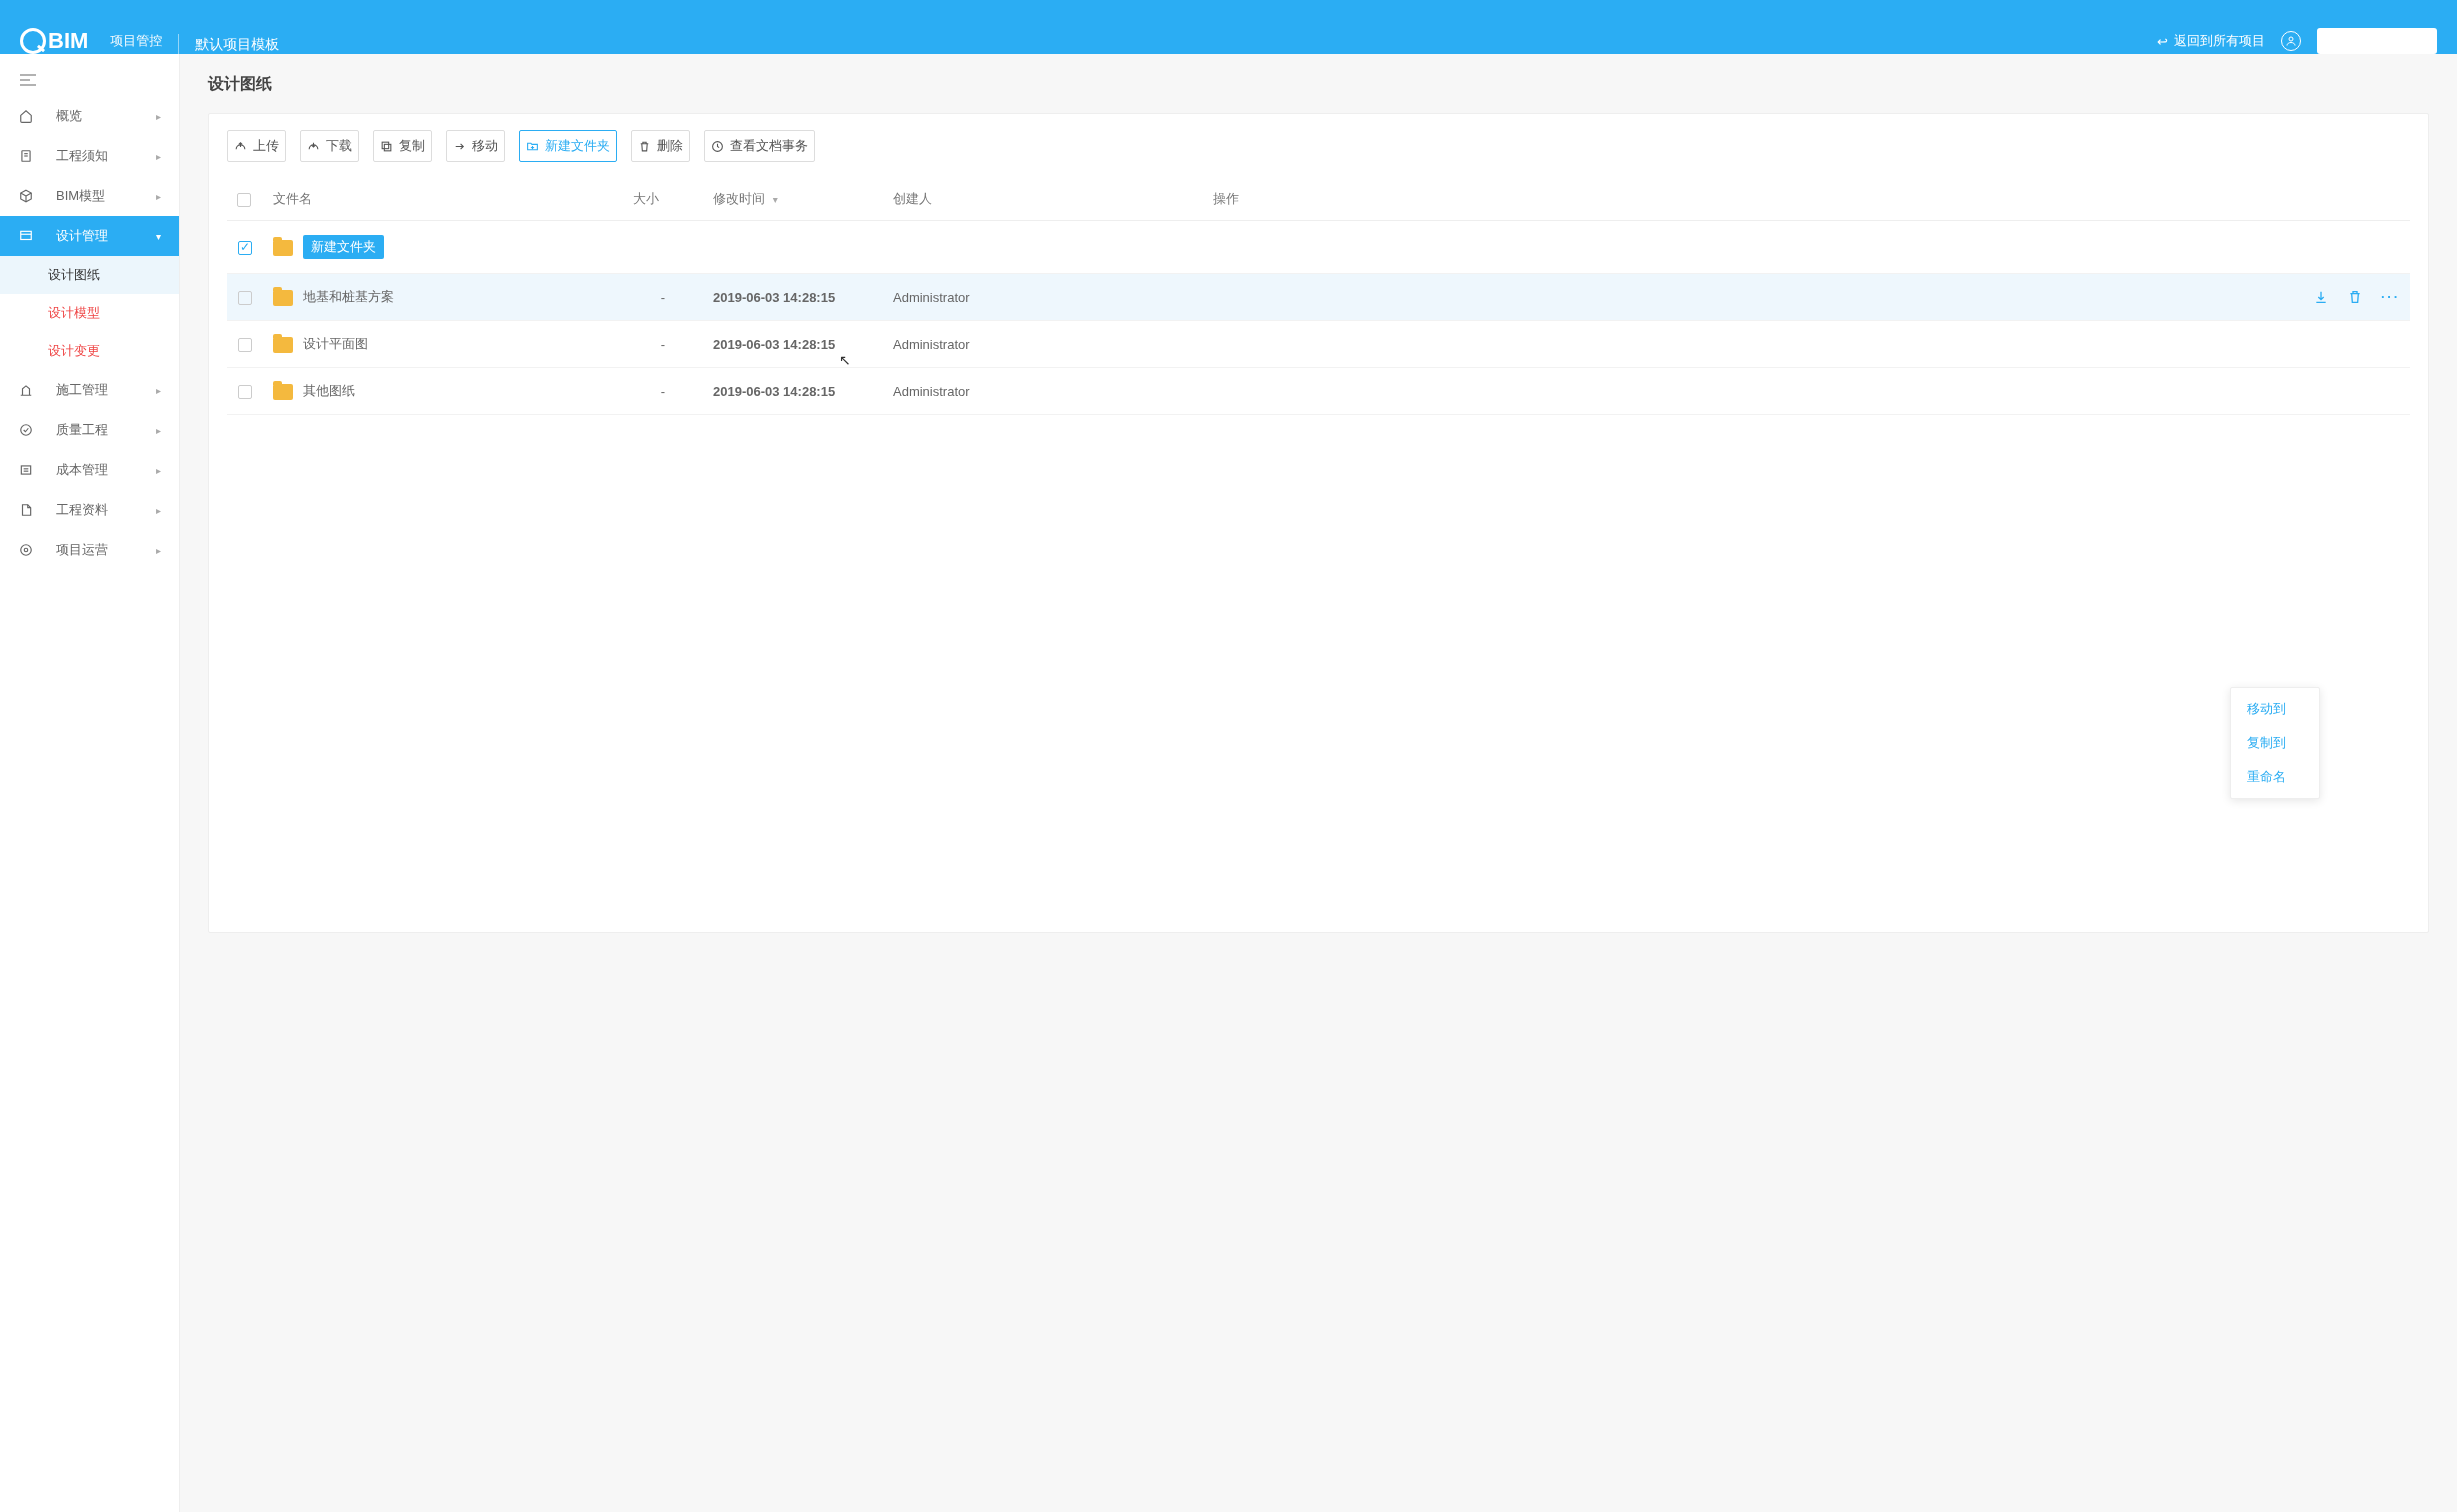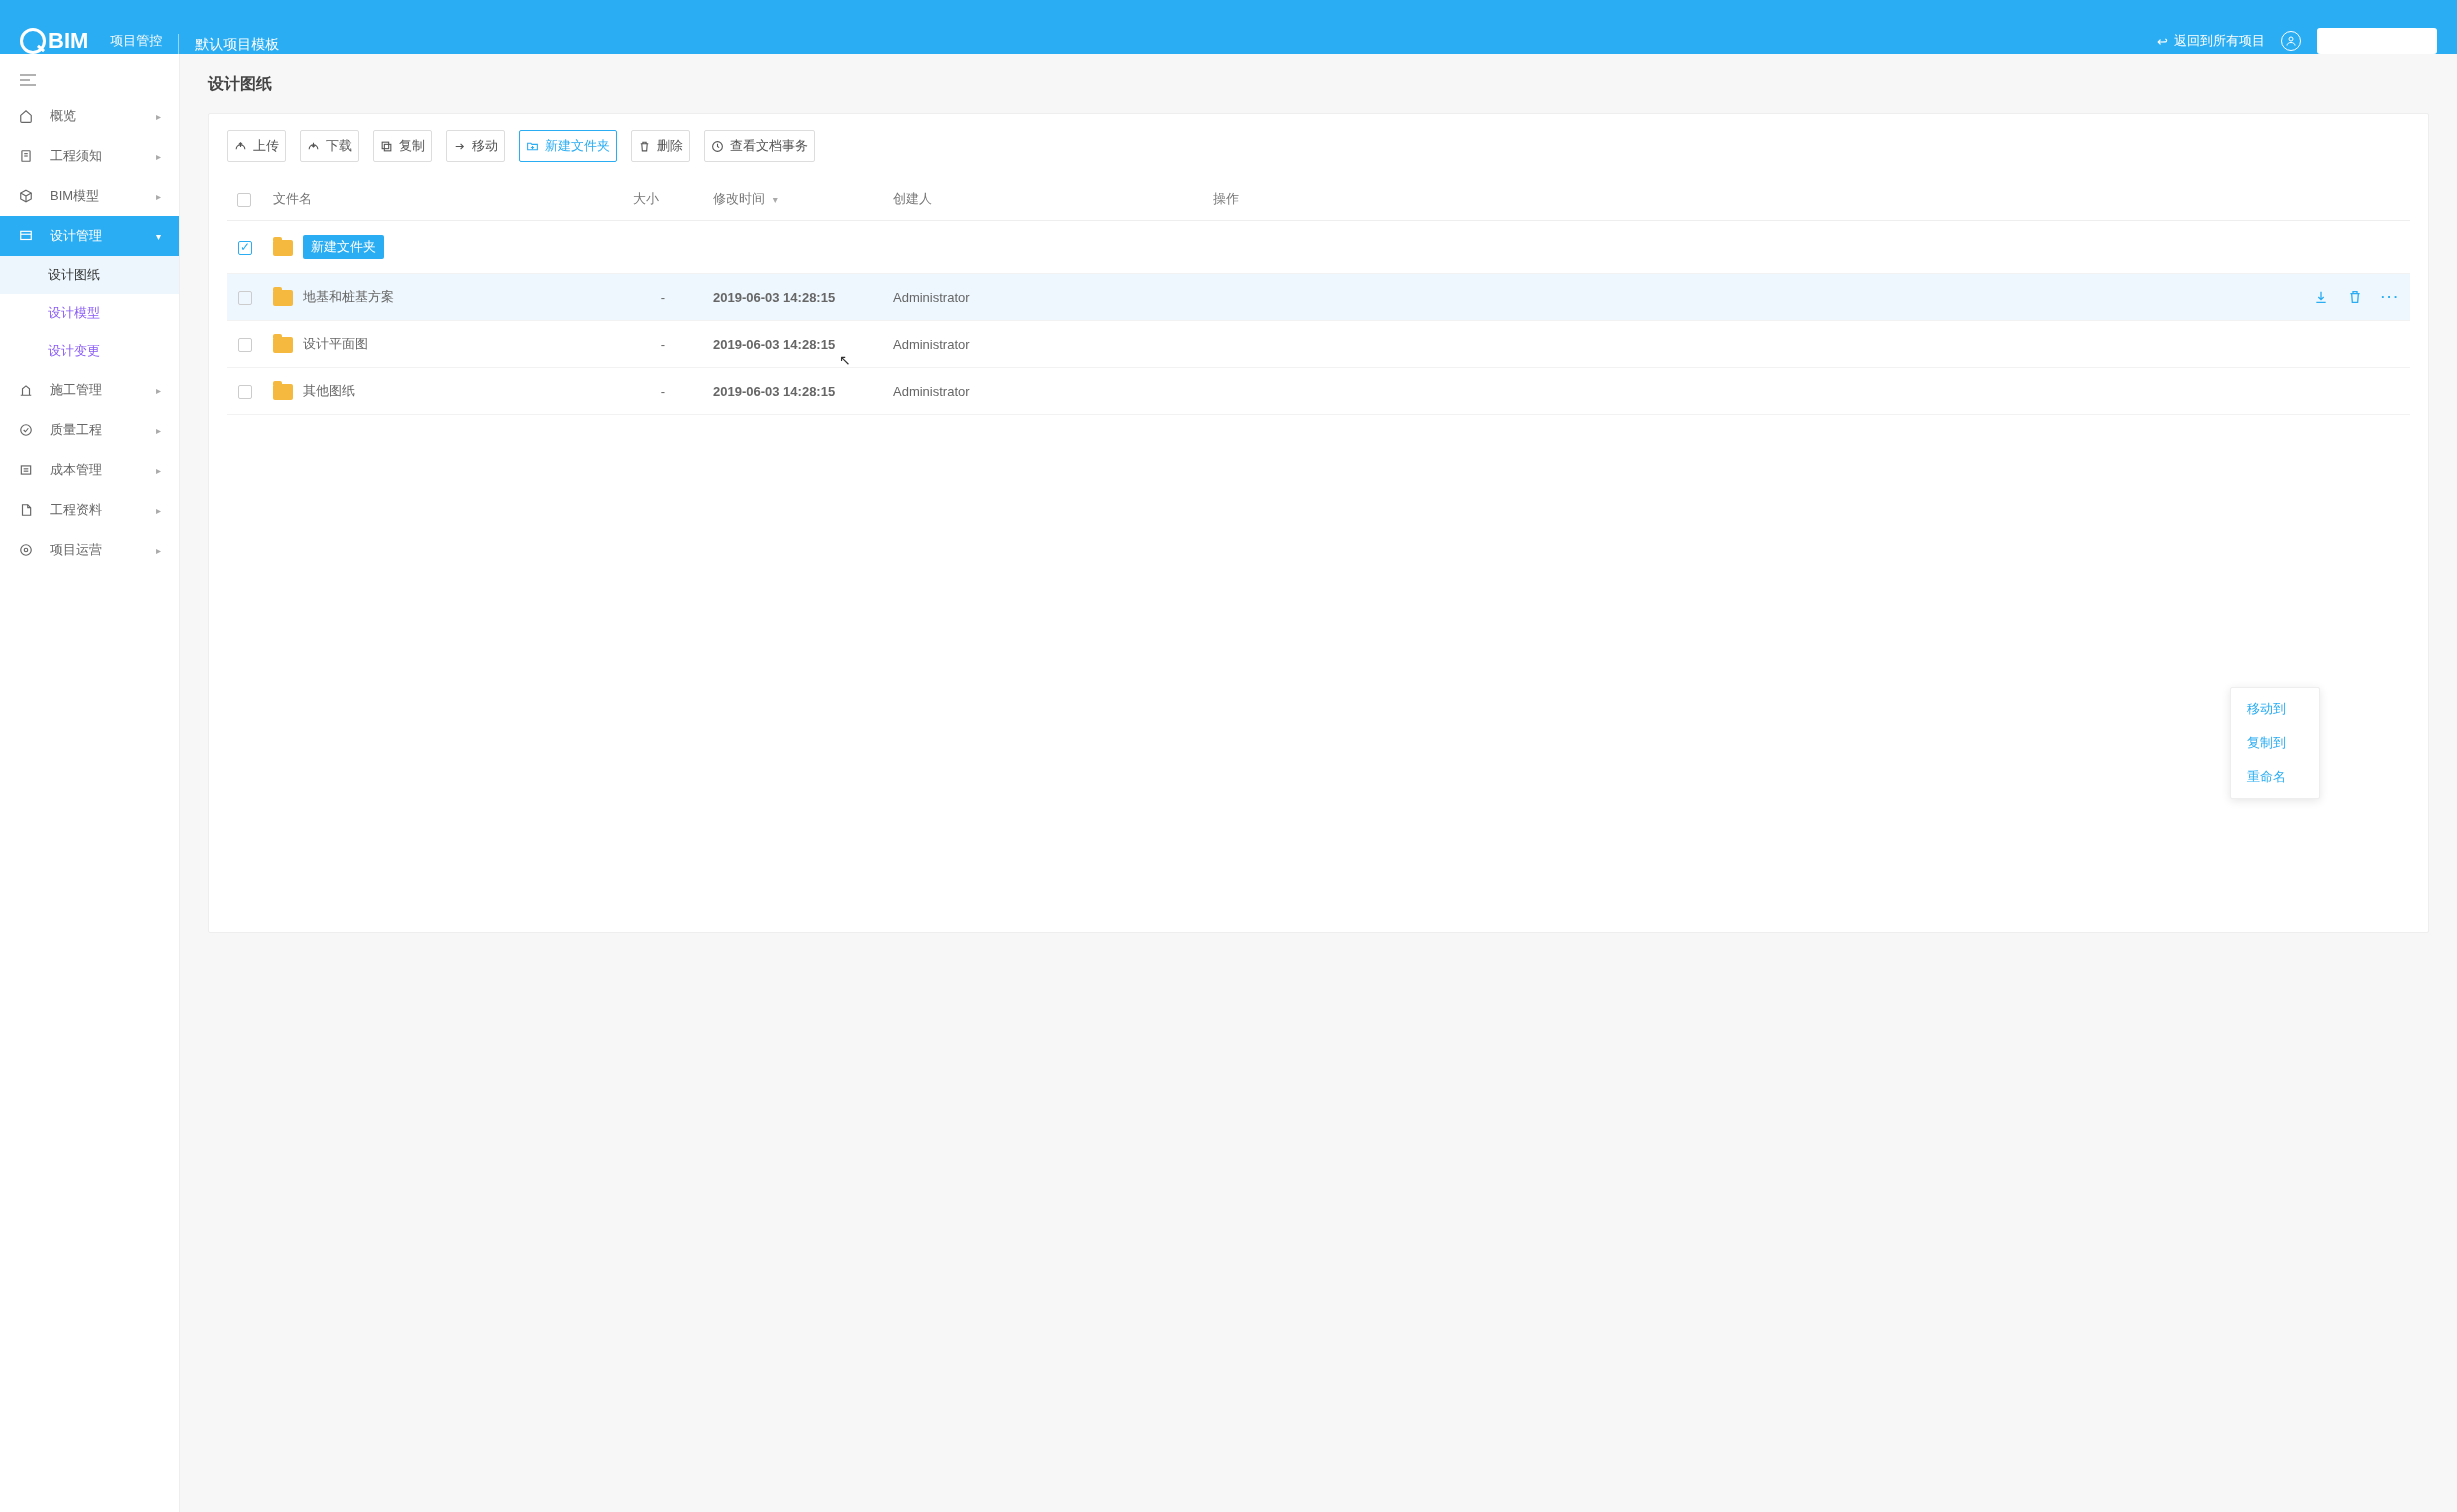--- a/index.html
+++ b/index.html
@@ -34,27 +34,27 @@
     width: 20px; height: 20px; border: 1.5px solid #fff; border-radius: 50%; display:flex; align-items:center; justify-content:center;
   }
   
   
   .body-wrap { display:flex; min-height: calc(100vh - 54px); background:#f7f7f7;}
   
   
   .sidebar { width: 180px; background:#fff; border-right: 1px solid #eee; padding-top: 10px;}
   .collapse-btn { padding: 10px 20px; color:#888;}
   .menu-item { 
-    display:flex; align-items:center; padding: 11px 18px; color:#666; gap: 16px; position:relative;
+    display:flex; align-items:center; padding: 11px 18px; color:#666; gap: 22px; position:relative;
   }
   .menu-item .arrow { margin-left:auto; font-size:10px; color:#aaa;}
   .menu-item.active { background:#2badf3; color:#fff; }
   .menu-item.active .arrow { color:#fff;}
   .submenu { background:#fff;}
-  .submenu-item { padding: 10px 18px 10px 48px; color:#8b5cf6; font-size:13px;}
+  .submenu-item { padding: 10px 18px 10px 48px; color:#ef4444; font-size:13px;}
   .submenu-item.active { background:#ecf6fc; color:#333;}
   .menu-icon { width:16px; height:16px; display:inline-flex; align-items:center; justify-content:center; font-size:14px;}
   
   
   .main { flex:1; padding: 20px 28px;}
   .page-title { font-size: 16px; font-weight: bold; color:#444; margin-bottom: 18px;}
   .panel { background:#fff; border:1px solid #eee; border-radius:2px; padding: 16px 18px 0; min-height: 820px;}
   
   .toolbar { display:flex; gap: 14px; margin-bottom: 16px;}
   .btn { 

